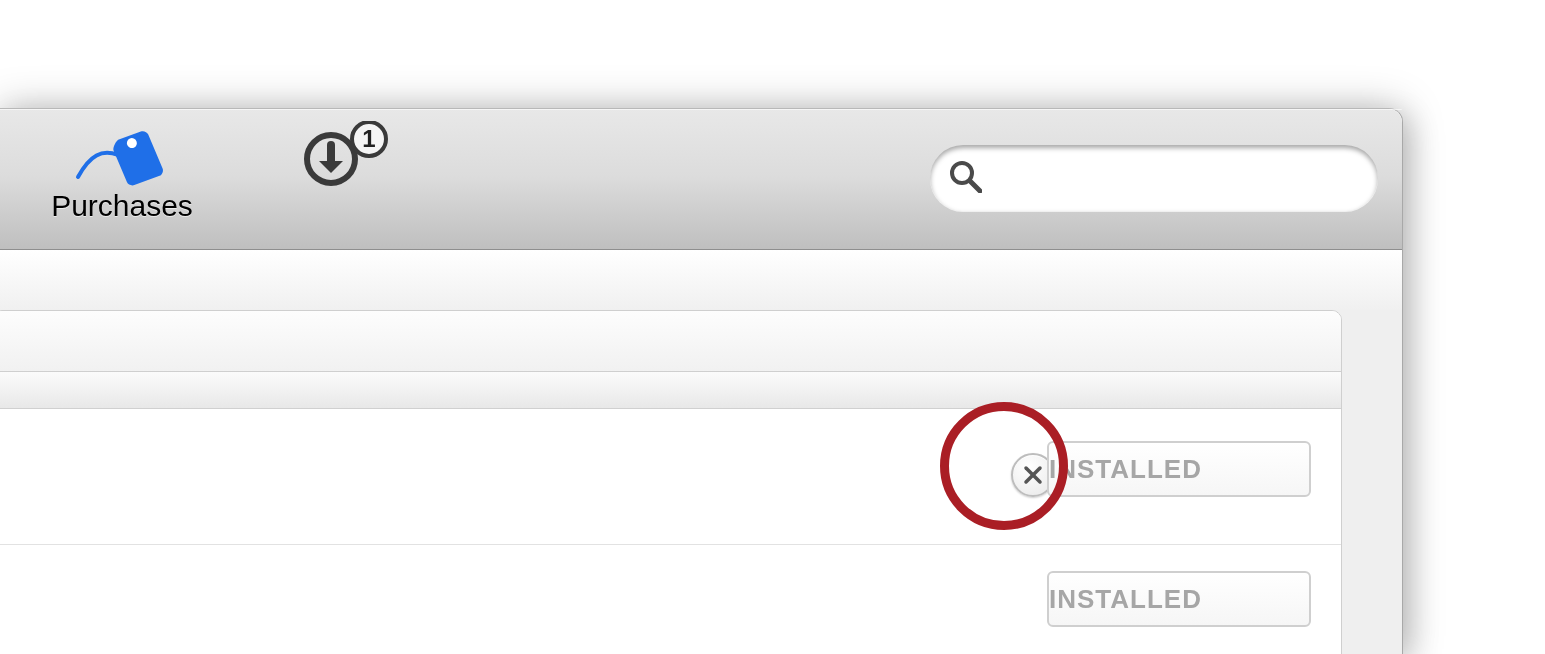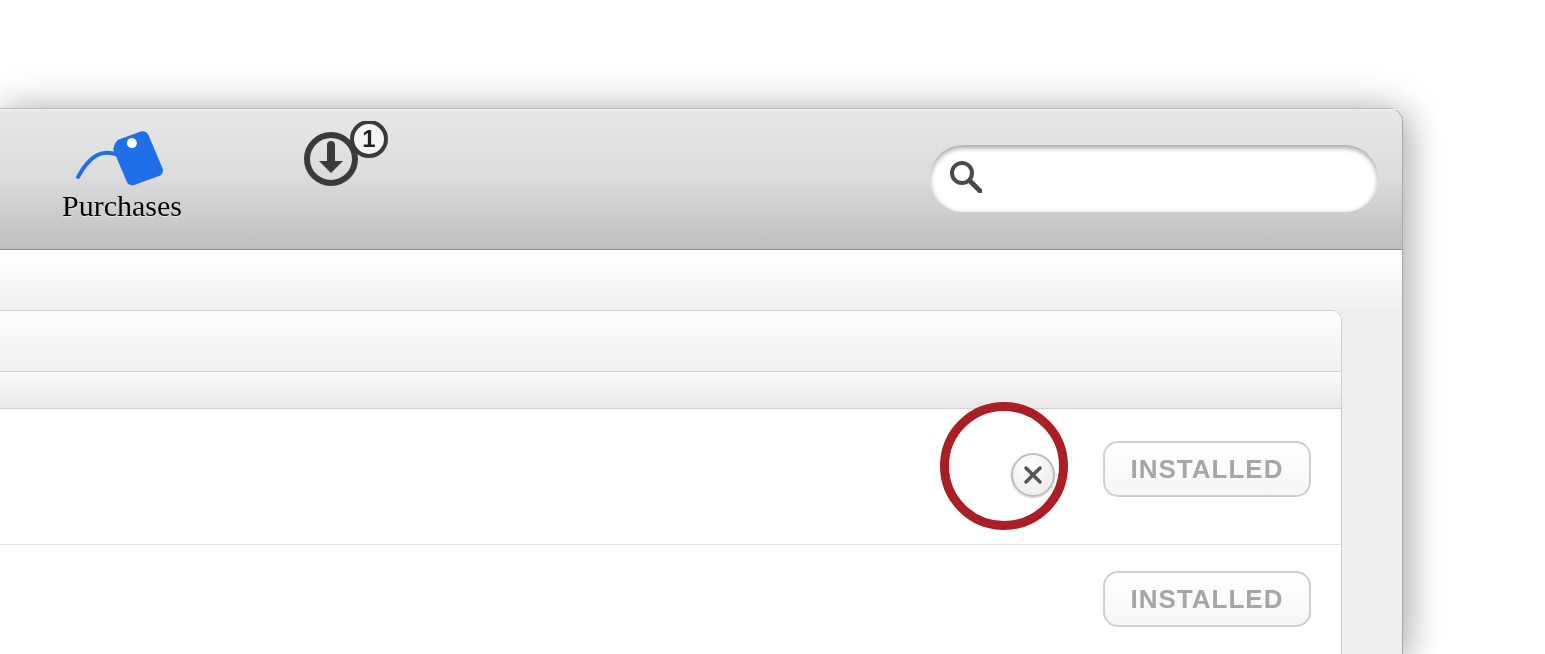--- a/index.html
+++ b/index.html
@@ -51,21 +51,21 @@
     cursor: default;
   }
   .toolbar-item.active .toolbar-label { color: #000; }
   .toolbar-label {
     display: block;
     margin-top: 4px;
     font-weight: 400;
     text-shadow: 0 1px 0 rgba(255,255,255,0.6);
   }
 
-  .purchases-item { left: 32px; top: 8px; width: 180px; font-family: Liberation Serif, serif; }
+  .purchases-item { left: 32px; top: 8px; width: 180px; }
   .updates-item   { left: 258px; top: 8px; width: 170px; }
 
   .icon-wrap {
     height: 70px;
     display: flex;
     align-items: flex-end;
     justify-content: center;
     position: relative;
   }
 
@@ -135,33 +135,32 @@
     height: 135px;
     border-bottom: 1px solid #e2e2e2;
     position: relative;
     background:#ffffff;
   }
 
   .installed-btn {
     position: absolute;
     right: 30px;
     top: 32px;
-    width: 208px;
+    width: 264px;
     height: 56px;
     background: linear-gradient(to bottom, #ffffff, #f6f6f6);
     border: 2px solid #cfcfcf;
-    border-radius: 15px;
+    border-radius: 6px;
     box-shadow: 0 1px 0 rgba(255,255,255,0.8) inset;
     color: #a6a6a6;
     font-size: 26px;
     font-weight: 600;
     letter-spacing: 1px;
     display: flex;
     align-items: center;
-    justify-content: center;
     cursor: default;
     box-sizing: border-box;
   }
 
   .hide-btn {
     position: absolute;
     right: 286px;
     top: 44px;
     width: 44px;
     height: 44px;

